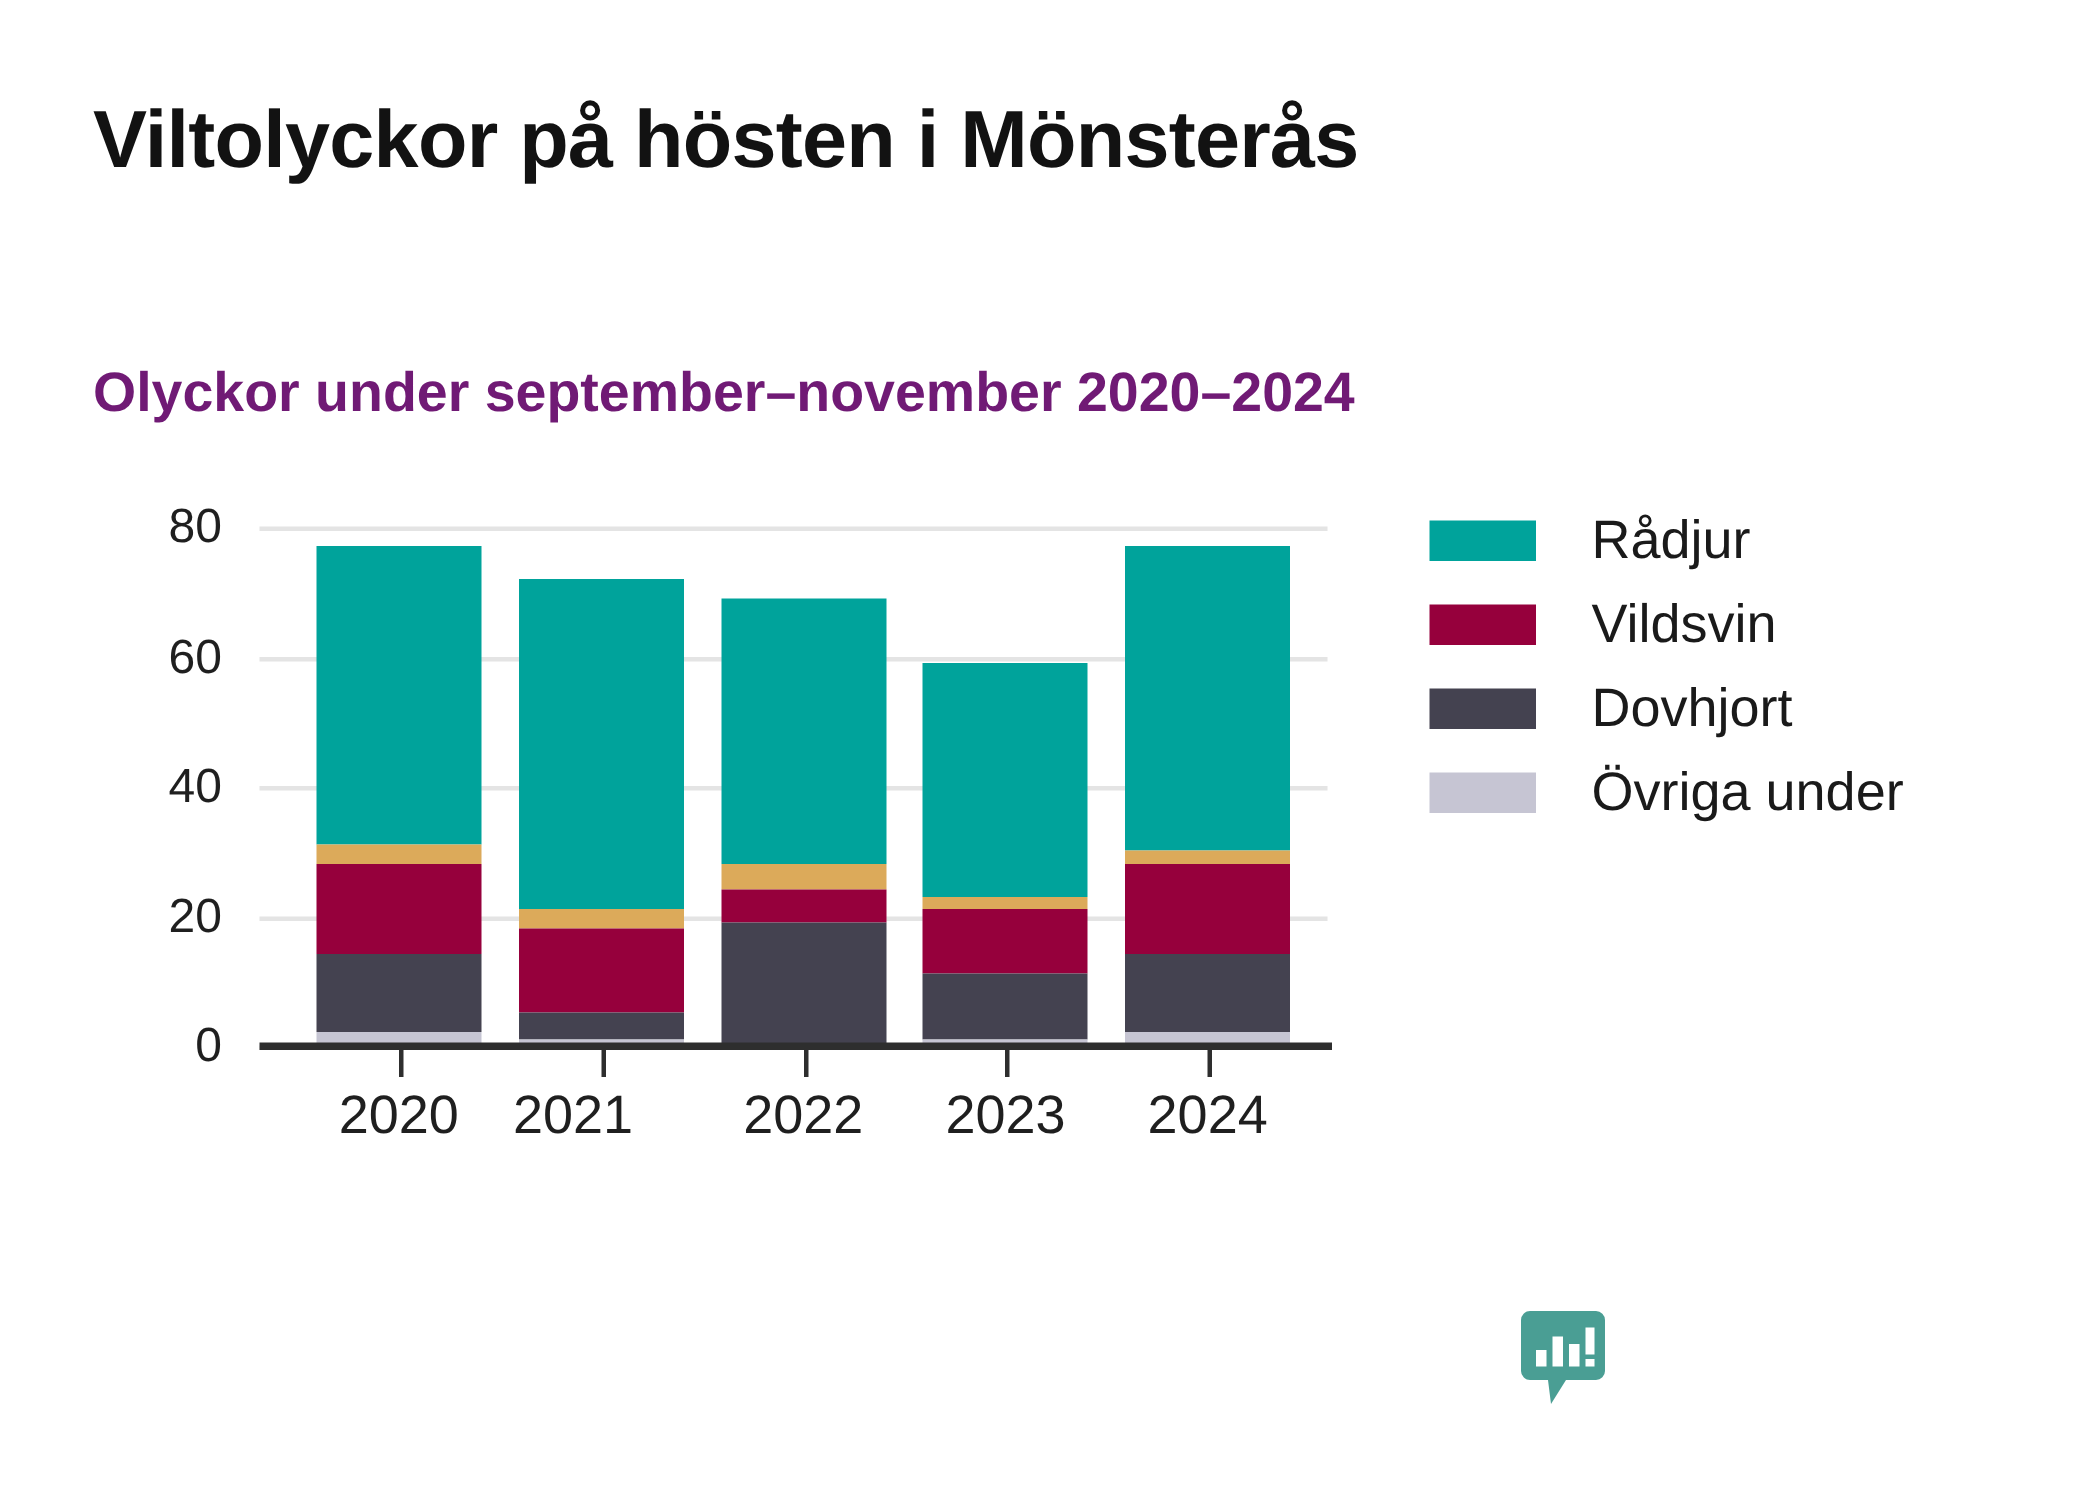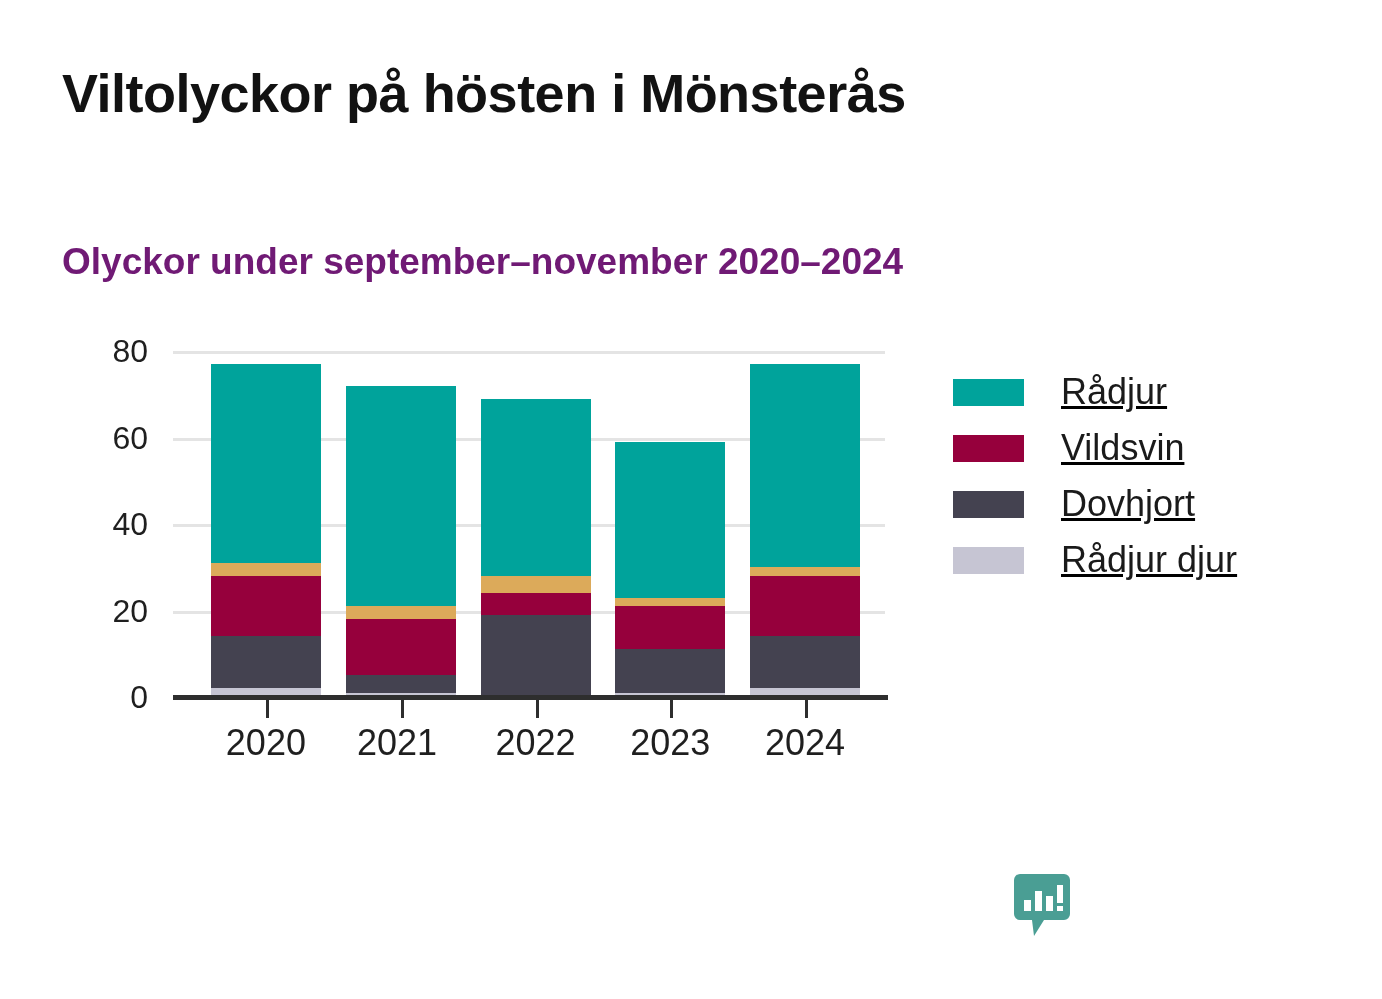--- a/index.html
+++ b/index.html
@@ -110,22 +110,21 @@
     width: 160px;
     text-align: center;
     font-size: 36px;
     color: #1f1f1f;
   }
 
   
   #legend {
     position: absolute;
     left: 953px;
-    top: 364px;
-    text-decoration: underline;
+    top: 332px;
   }
   .legend-row {
     display: flex;
     align-items: center;
     height: 56px;
   }
   .legend-swatch {
     width: 71px;
     height: 27px;
     flex: 0 0 auto;
@@ -224,38 +223,38 @@
       <div class="legend-row">
         <div class="legend-swatch" style="background: rgb(150, 0, 60);"></div>
         <div class="legend-label">Vildsvin</div>
       </div>
       <div class="legend-row">
         <div class="legend-swatch" style="background: rgb(68, 66, 80);"></div>
         <div class="legend-label">Dovhjort</div>
       </div>
       <div class="legend-row">
         <div class="legend-swatch" style="background: rgb(198, 197, 211);"></div>
-        <div class="legend-label">Rådjur djur</div>
+        <div class="legend-label">Övriga under</div>
       </div>
     </div>
 
   <div id="logo">
     <svg id="logo-mark" viewBox="0 0 56 62">
       <path d="M6 0 H50 A6 6 0 0 1 56 6 V40 A6 6 0 0 1 50 46 H30 L20 62 L18 46 H6 A6 6 0 0 1 0 40 V6 A6 6 0 0 1 6 0 Z" fill="#4a9e94"></path>
       <rect x="10" y="26" width="7" height="11" fill="#ffffff"></rect>
       <rect x="21" y="17" width="7" height="20" fill="#ffffff"></rect>
       <rect x="32" y="22" width="7" height="15" fill="#ffffff"></rect>
       <rect x="43" y="11" width="6" height="18" fill="#ffffff"></rect>
       <rect x="43" y="32" width="6" height="5" fill="#ffffff"></rect>
     </svg>
   </div>
 
 <div class="xtick" style="left: 265.9px;"></div>
     <div class="xtick-label" style="left: 185.9px;">2020</div>
     <div class="xtick" style="left: 400.7px;"></div>
-    <div class="xtick-label" style="left: 317px;">2021</div>
+    <div class="xtick-label" style="left: 302px;">2021</div>
     <div class="xtick" style="left: 535.5px;"></div>
     <div class="xtick-label" style="left: 455.5px;">2022</div>
     <div class="xtick" style="left: 670.3px;"></div>
     <div class="xtick-label" style="left: 590.3px;">2023</div>
     <div class="xtick" style="left: 805.1px;"></div>
     <div class="xtick-label" style="left: 725.1px;">2024</div>
   </div>
 
 </body></html>

